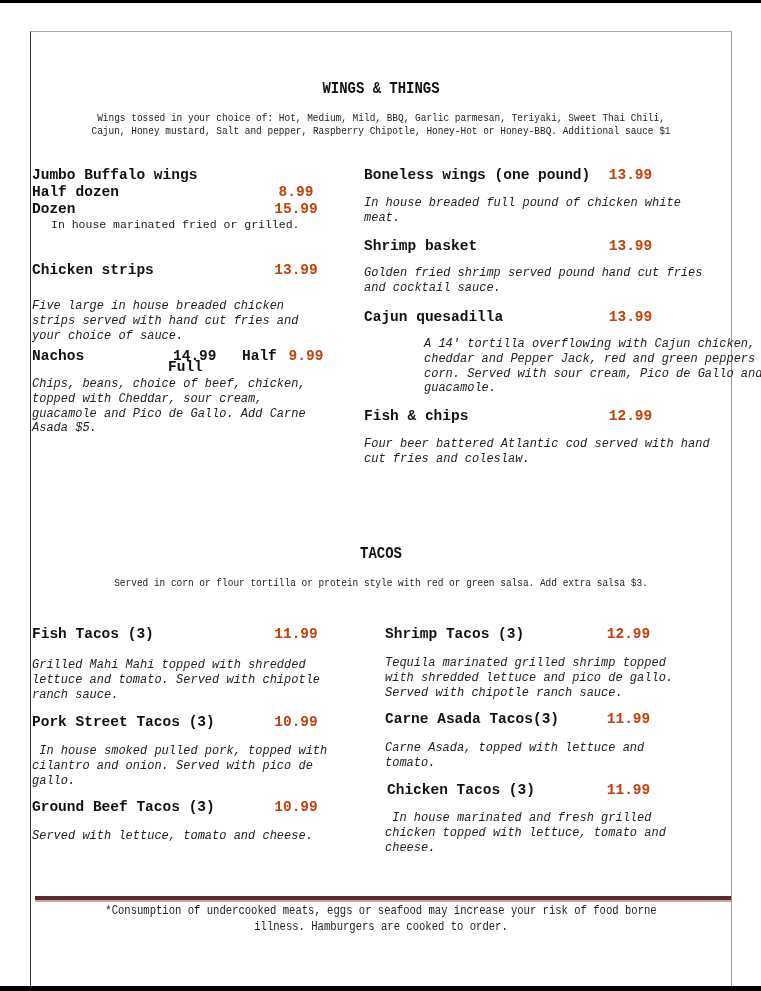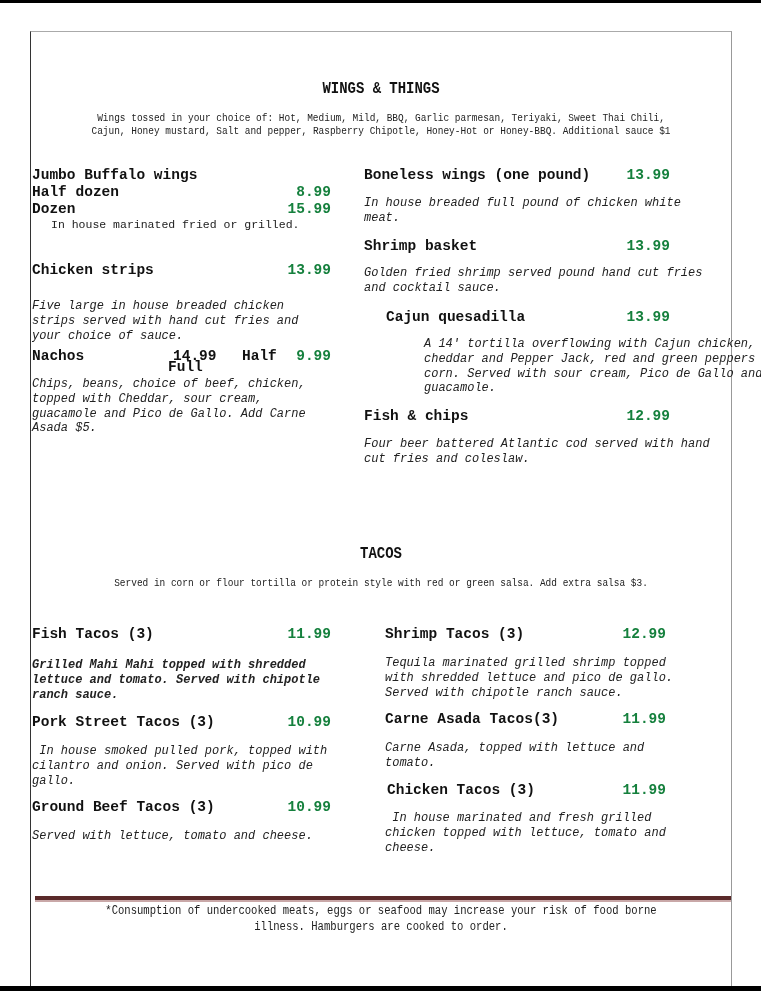--- a/index.html
+++ b/index.html
@@ -21,21 +21,21 @@
       position: absolute; left: 0; width: 100%; text-align: center;
       font-family: "Liberation Mono", monospace; font-size: 11px; line-height: 13px; color: #222;
       transform: scaleX(0.86);
     }
     .item-name {
       position: absolute; font-family: "Liberation Mono", monospace; font-weight: bold; font-size: 14.5px;
       white-space: nowrap; color: #111;
     }
     .item-price {
       position: absolute; font-family: "Liberation Mono", monospace; font-weight: bold; font-size: 14.5px;
-      white-space: nowrap; color: #15803d; text-align: right;
+      white-space: nowrap; color: #c2410c; text-align: center;
     }
     .item-desc {
       position: absolute; font-family: "Liberation Mono", monospace; font-style: italic; font-size: 12px;
       line-height: 14.8px; color: #222;
     }
     .item-desc-plain {
       position: absolute; font-family: "Liberation Mono", monospace; font-size: 11.5px;
       line-height: 14.8px; color: #222; white-space: nowrap;
     }
     .divider-dark { position: absolute; left: 4px; width: 696px; top: 864px; height: 4px; background: #5a2a2a; }
@@ -87,38 +87,38 @@
     <div class="item-desc" style="left:333px; top:164px; width:355px;">In house breaded full pound of chicken white meat.</div>
   </div>
 
   <div>
     <div class="item-name" style="left:333px; top:206px;">Shrimp basket</div>
     <div class="item-price" style="left:560px; width:79px; top:206px;">13.99</div>
     <div class="item-desc" style="left:333px; top:234px; width:365px;">Golden fried shrimp served pound hand cut fries and cocktail sauce.</div>
   </div>
 
   <div>
-    <div class="item-name" style="left:333px; top:277px;margin-left:22px;">Cajun quesadilla</div>
+    <div class="item-name" style="left:333px; top:277px;">Cajun quesadilla</div>
     <div class="item-price" style="left:560px; width:79px; top:277px;">13.99</div>
     <div class="item-desc" style="left:347px; top:305px; width:368px;margin-left:46px;">A 14' tortilla overflowing with Cajun chicken, cheddar and Pepper Jack, red and green peppers and corn. Served with sour cream, Pico de Gallo and guacamole.</div>
   </div>
 
   <div>
     <div class="item-name" style="left:333px; top:376px;">Fish &amp; chips</div>
     <div class="item-price" style="left:560px; width:79px; top:376px;">12.99</div>
     <div class="item-desc" style="left:333px; top:405px; width:365px;">Four beer battered Atlantic cod served with hand cut fries and coleslaw.</div>
   </div>
 
   <div class="section-title" style="top:512px;">TACOS</div>
   <div class="section-sub" style="top:545px;">Served in corn or flour tortilla or protein style with red or green salsa. Add extra salsa $3.</div>
 
   <div>
     <div class="item-name" style="left:1px; top:594px;">Fish Tacos (3)</div>
     <div class="item-price" style="left:230px; width:70px; top:594px;">11.99</div>
-    <div class="item-desc" style="left:1px; top:626px; width:300px;font-weight:bold;">Grilled Mahi Mahi topped with shredded lettuce and tomato. Served with chipotle ranch sauce.</div>
+    <div class="item-desc" style="left:1px; top:626px; width:300px;">Grilled Mahi Mahi topped with shredded lettuce and tomato. Served with chipotle ranch sauce.</div>
   </div>
 
   <div>
     <div class="item-name" style="left:1px; top:682px;">Pork Street Tacos (3)</div>
     <div class="item-price" style="left:230px; width:70px; top:682px;">10.99</div>
     <div class="item-desc" style="left:1px; top:712px; width:305px; white-space:pre-wrap;"> In house smoked pulled pork, topped with cilantro and onion. Served with pico de gallo.</div>
   </div>
 
   <div>
     <div class="item-name" style="left:1px; top:767px;">Ground Beef Tacos (3)</div>

